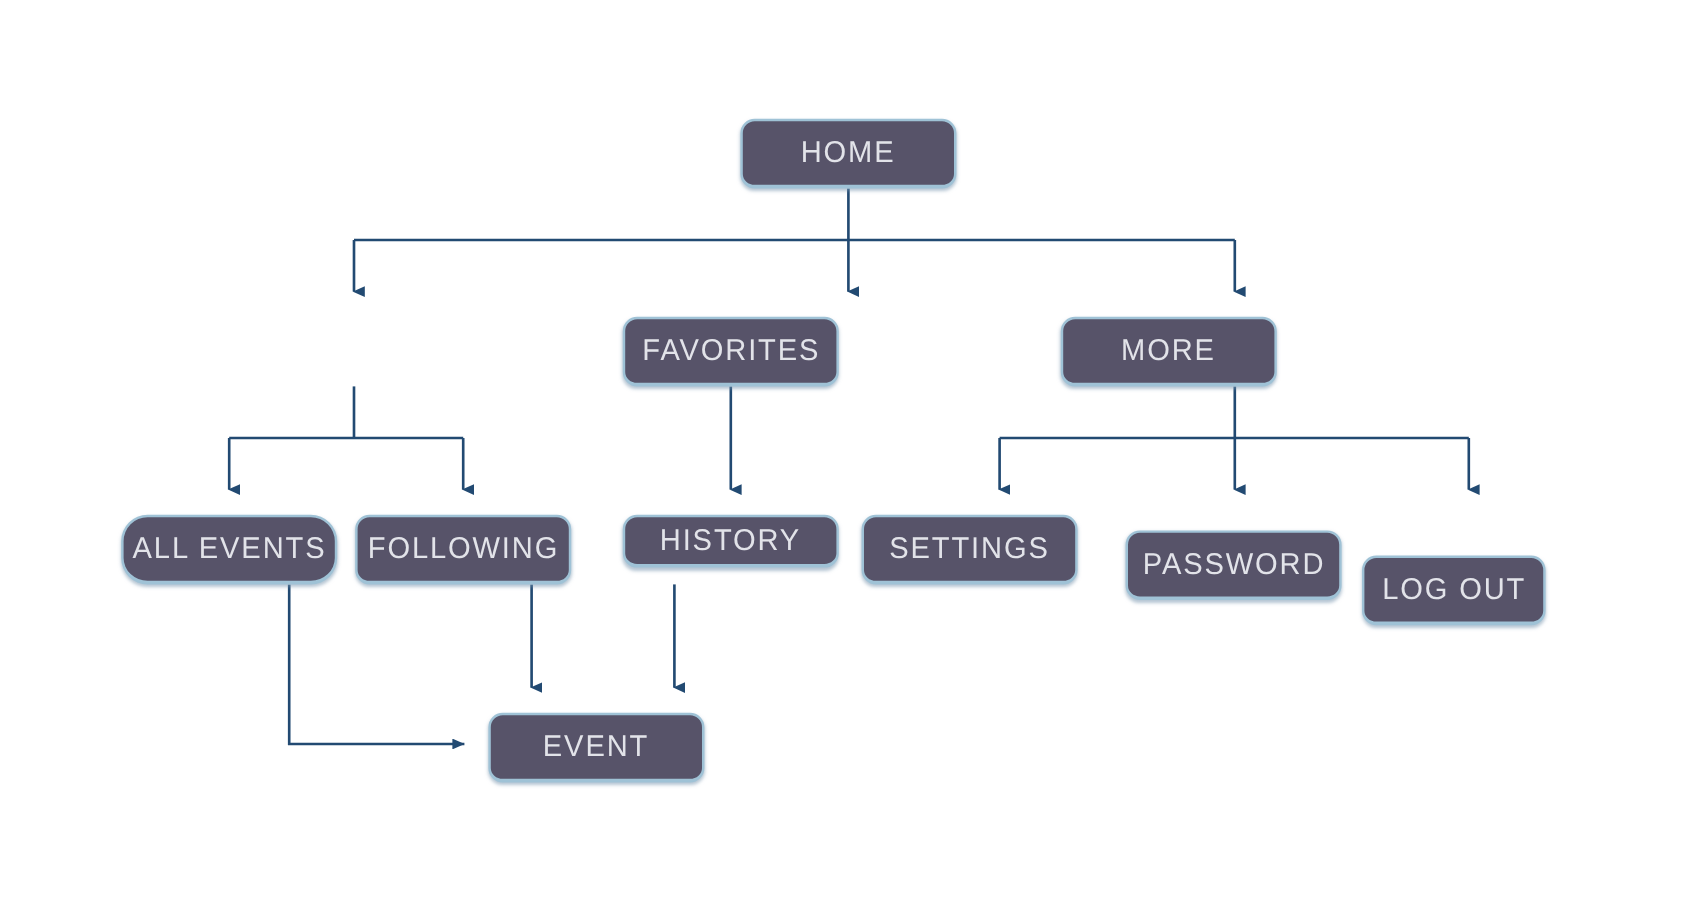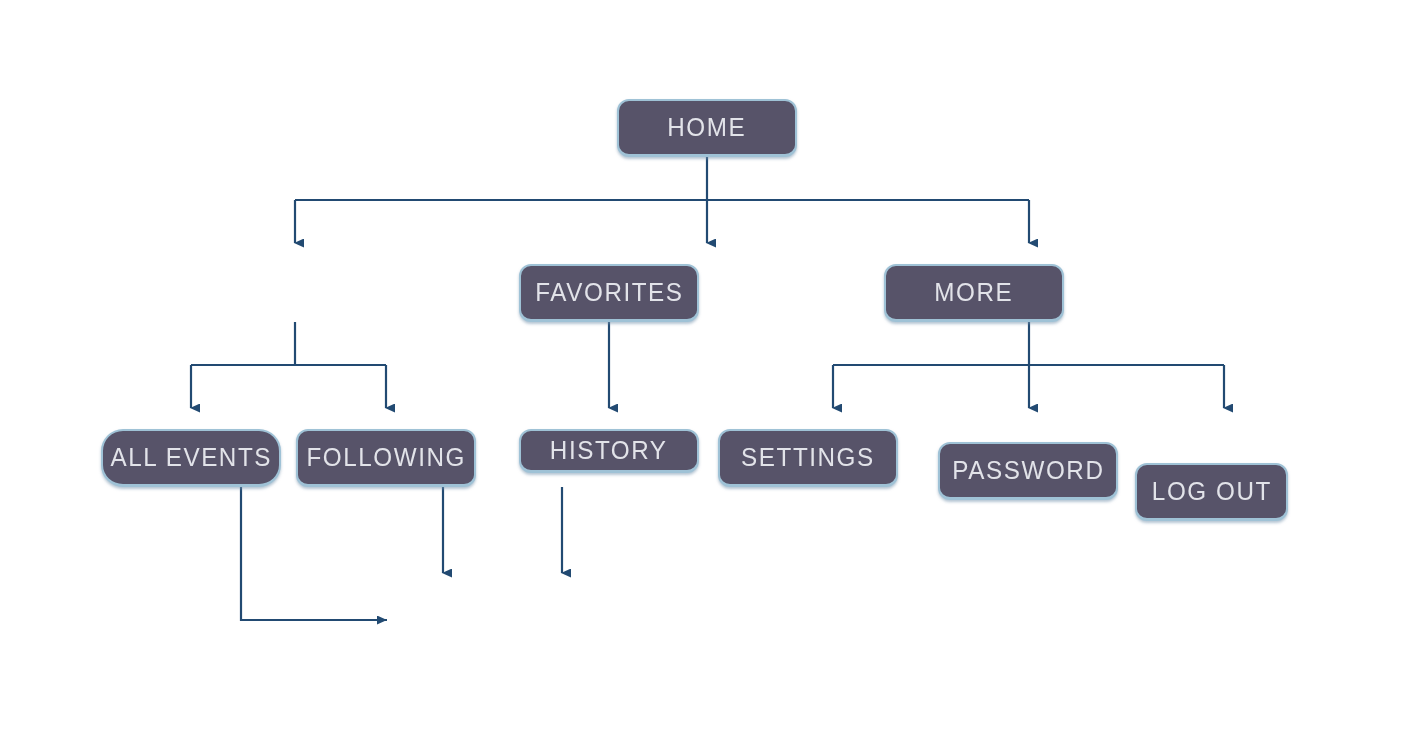--- a/index.html
+++ b/index.html
@@ -120,14 +120,17 @@
   </div>
 
   <div class="node" style="left:938px; top:429px; width:180px; height:58px;margin-top:13px;">
     <span class="node-label">PASSWORD</span>
   </div>
 
   <div class="node" style="left:1135px; top:429px; width:153px; height:58px;margin-top:34px;">
     <span class="node-label">LOG OUT</span>
   </div>
 
+  <div class="node" style="left:407px; top:594px; width:180px; height:58px;">
+    <span class="node-label">EVENT</span>
+  </div>
 
 </div>
 
 </body></html>

